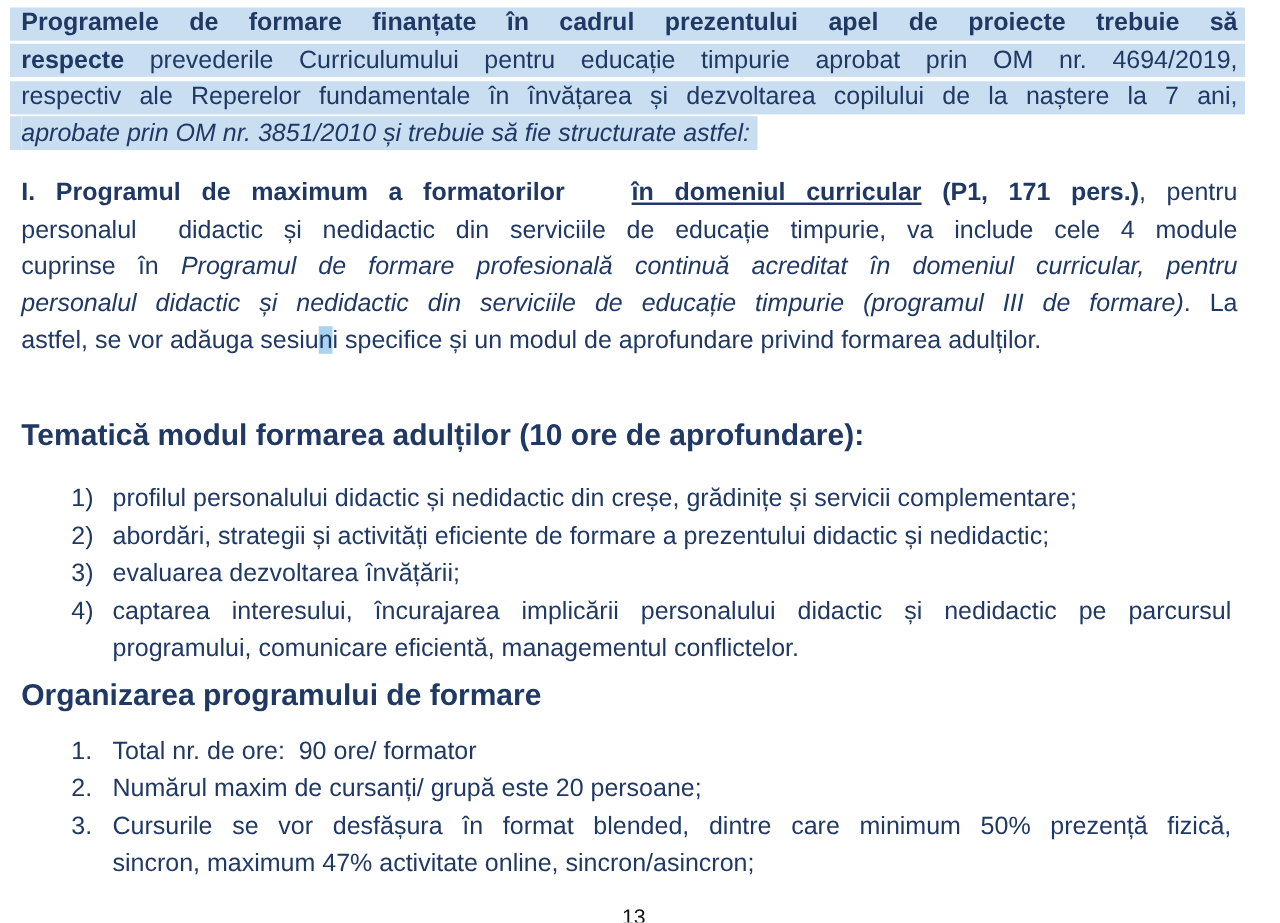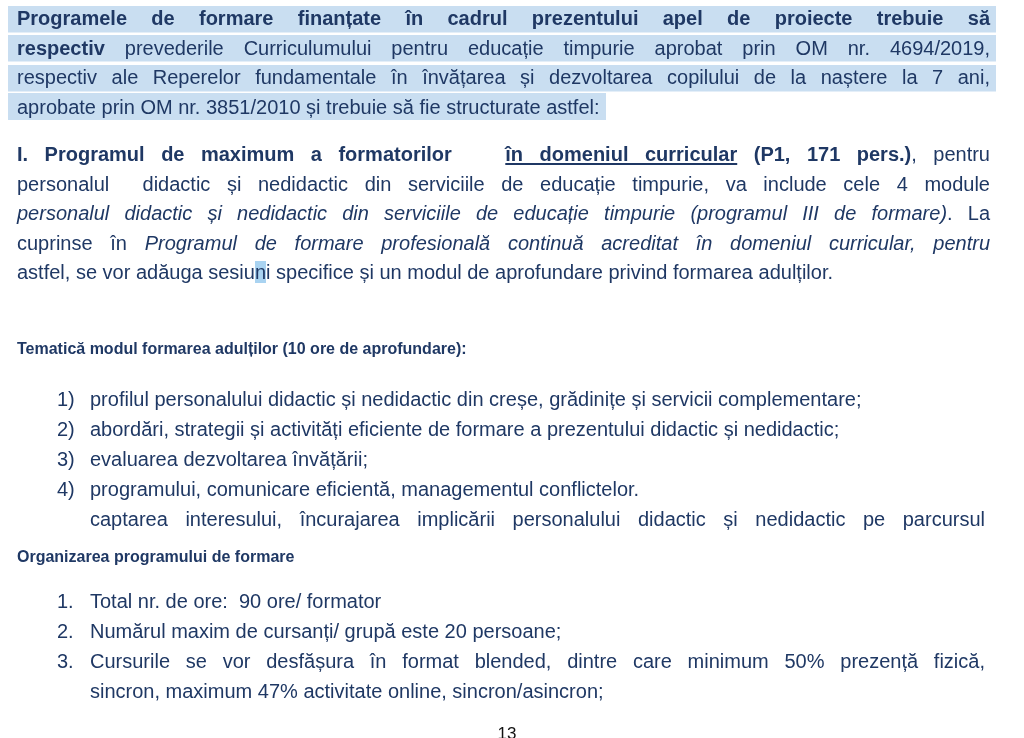--- a/index.html
+++ b/index.html
@@ -22,28 +22,29 @@
   .hlpara .line {
     margin-left: -9px;  padding-left: 9px;
     margin-right: -6px; padding-right: 6px;
     background: linear-gradient(var(--hl, #c9def1), var(--hl, #c9def1)) 0 1.5px / 100% 26.5px no-repeat;
   }
   .hlpara .line.nobg { background: none; }
   .hlpara .line.nobg .wrap {
     background: var(--hl, #c9def1);
     padding: 2.5px 0;
     box-shadow: -9px 0 0 var(--hl, #c9def1), 6px 0 0 var(--hl, #c9def1);
+    font-style: italic;
   }
   
   .seg.b { font-weight: bold; }
   .seg.i { font-style: italic; }
   .seg.u { text-decoration: underline; text-decoration-thickness: 2px; text-underline-offset: 2px; margin-left: 37px; }
   .seg.sel { background: var(--sel, #a9d3f1); }
   
-  .heading { margin-left: 17px; font-size: 16px; font-weight: bold; line-height: 30px; }
+  .heading { margin-left: 17px; font-size: 24px; font-weight: bold; line-height: 30px; }
   
   .list { margin-left: 57px; margin-right: 39px; font-size: 20px; }
   .item { display: flex; line-height: 30px; }
   .marker { flex: 0 0 33px; }
   .content { flex: 1; min-width: 0; }
   
   .b-highlighted-paragraph { padding-top: 4px; }
   .b-intro-paragraph { margin-top: 18px; }
   .b-tematica-heading { margin-top: 46px; }
   .b-tematica-list { margin-top: 20px; }
@@ -59,29 +60,29 @@
     color: var(--pg, #111111);
   }
 </style>
 </head>
 <body>
 
 <div id="doc">
   <div id="blocks">
       <div class="para b-highlighted-paragraph hlpara">
         <div class="line j"><span class="wrap"><span class="seg b">Programele de formare finanțate în cadrul prezentului apel de proiecte trebuie să</span></span></div>
-        <div class="line j"><span class="wrap"><span class="seg b">respectiv</span><span class="seg"> prevederile Curriculumului pentru educație timpurie aprobat prin OM nr. 4694/2019,</span></span></div>
+        <div class="line j"><span class="wrap"><span class="seg b">respecte</span><span class="seg"> prevederile Curriculumului pentru educație timpurie aprobat prin OM nr. 4694/2019,</span></span></div>
         <div class="line j"><span class="wrap"><span class="seg">respectiv ale Reperelor fundamentale în învățarea și dezvoltarea copilului de la naștere la 7 ani,</span></span></div>
         <div class="line nobg"><span class="wrap"><span class="seg">aprobate prin OM nr. 3851/2010 și trebuie să fie structurate astfel:</span></span></div>
       </div>
       <div class="para b-intro-paragraph">
         <div class="line j"><span class="wrap"><span class="seg b">I. Programul de maximum a formatorilor </span><span class="seg b u">în domeniul curricular</span><span class="seg b"> (P1, 171 pers.)</span><span class="seg">, pentru</span></span></div>
         <div class="line j"><span class="wrap"><span class="seg">personalul&nbsp; didactic și nedidactic din serviciile de educație timpurie, va include cele 4 module</span></span></div>
+        <div class="line j"><span class="wrap"><span class="seg">cuprinse în </span><span class="seg i">Programul de formare profesională continuă acreditat în domeniul curricular, pentru</span></span></div>
         <div class="line j"><span class="wrap"><span class="seg i">personalul didactic și nedidactic din serviciile de educație timpurie (programul III de formare)</span><span class="seg">. La</span></span></div>
-        <div class="line j"><span class="wrap"><span class="seg">cuprinse în </span><span class="seg i">Programul de formare profesională continuă acreditat în domeniul curricular, pentru</span></span></div>
         <div class="line"><span class="wrap"><span class="seg">astfel, se vor adăuga sesiu</span><span class="seg sel">n</span><span class="seg">i specifice și un modul de aprofundare privind formarea adulților.</span></span></div>
       </div>
       <div class="heading b-tematica-heading">Tematică modul formarea adulților (10 ore de aprofundare):</div>
       <div class="list b-tematica-list">
         <div class="item">
           <span class="marker">1)</span>
           <div class="content">
             <div class="line"><span class="wrap"><span class="seg">profilul personalului didactic și nedidactic din creșe, grădinițe și servicii complementare;</span></span></div>
           </div>
         </div>
@@ -93,22 +94,22 @@
         </div>
         <div class="item">
           <span class="marker">3)</span>
           <div class="content">
             <div class="line"><span class="wrap"><span class="seg">evaluarea dezvoltarea învățării;</span></span></div>
           </div>
         </div>
         <div class="item">
           <span class="marker">4)</span>
           <div class="content">
+            <div class="line j"><span class="wrap"><span class="seg">captarea interesului, încurajarea implicării personalului didactic și nedidactic pe parcursul</span></span></div>
             <div class="line"><span class="wrap"><span class="seg">programului, comunicare eficientă, managementul conflictelor.</span></span></div>
-            <div class="line j"><span class="wrap"><span class="seg">captarea interesului, încurajarea implicării personalului didactic și nedidactic pe parcursul</span></span></div>
           </div>
         </div>
       </div>
       <div class="heading b-organizare-heading">Organizarea programului de formare</div>
       <div class="list b-organizare-list">
         <div class="item">
           <span class="marker">1.</span>
           <div class="content">
             <div class="line"><span class="wrap"><span class="seg">Total nr. de ore:&nbsp; 90 ore/ formator</span></span></div>
           </div>

